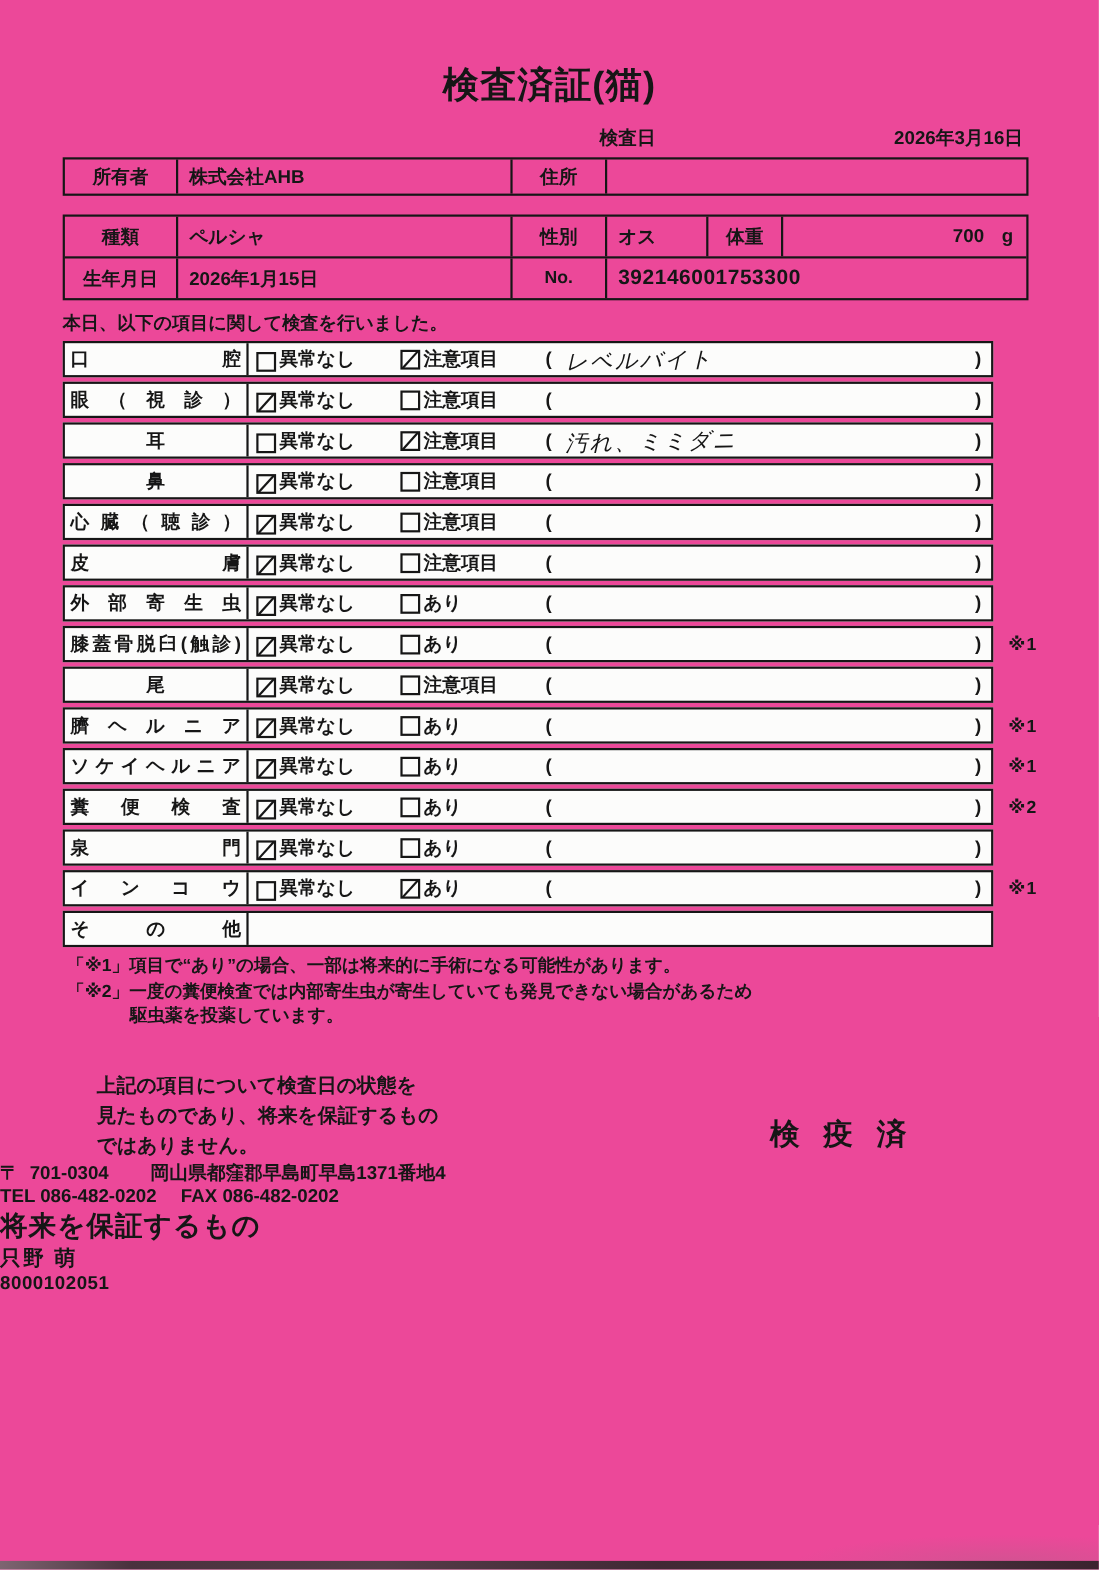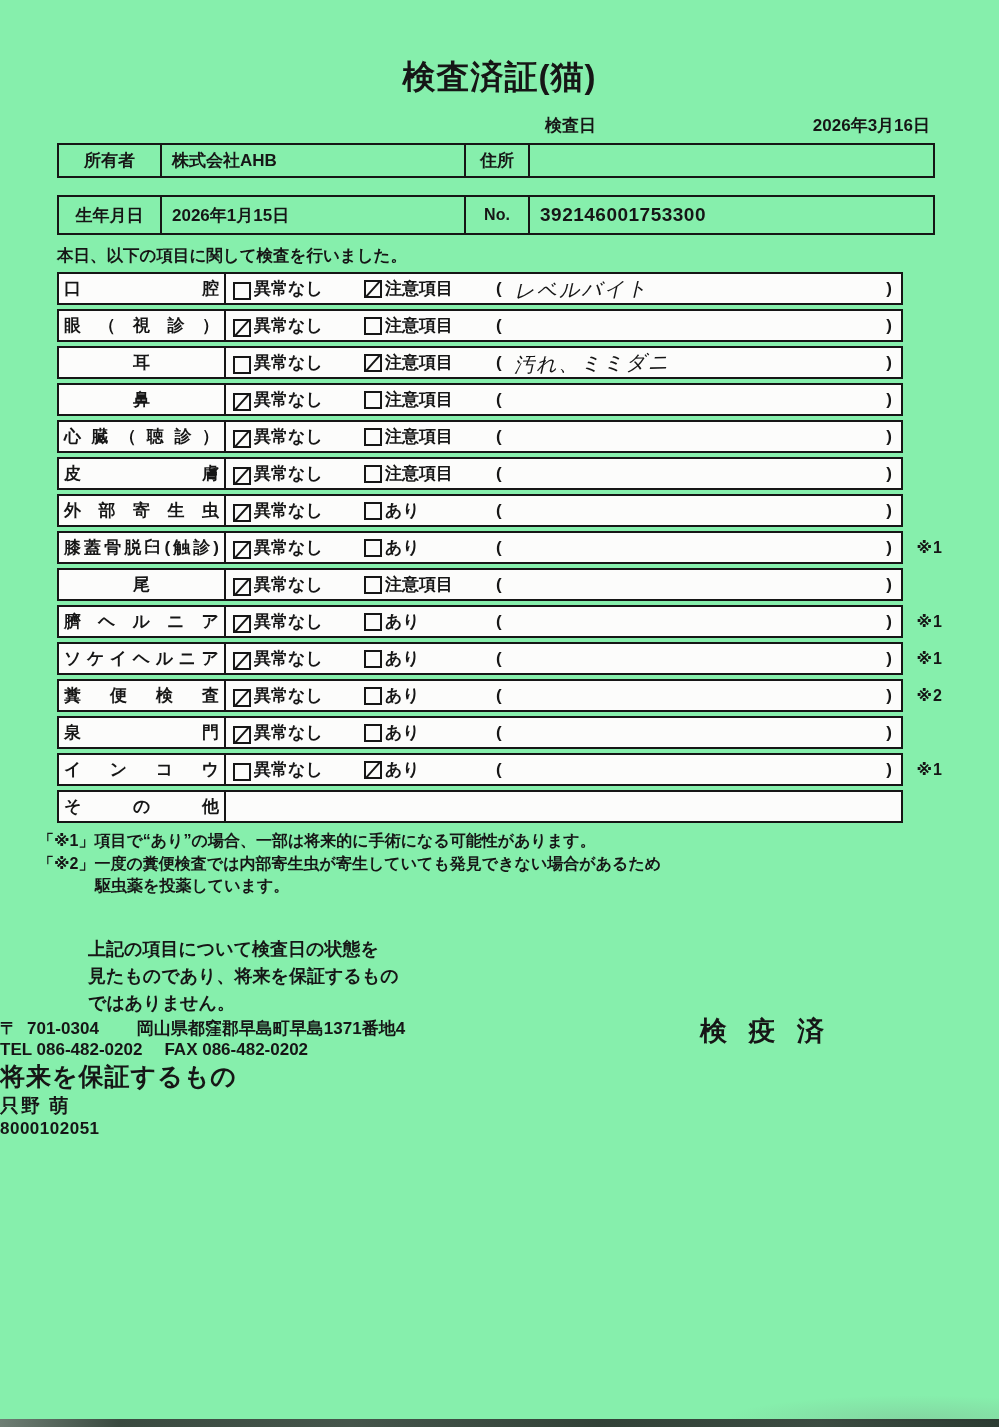--- a/index.html
+++ b/index.html
@@ -1,20 +1,20 @@
 <!DOCTYPE html>
 <html lang="ja"><head>
 <meta charset="utf-8">
 <style>
   html,body{margin:0;padding:0;background:#e8e8e8;}
   .page{
     position:relative;
     width:999px;height:1427px;
     margin:0 auto;
-    background:#86efac;
+    background:#ec4899;
     font-family:"Liberation Sans","DejaVu Sans",sans-serif;
     color:#161616;
     overflow:hidden;
   }
   
   .title{
     margin:0;padding-top:55px;
     text-align:center;
     font-size:33px;font-weight:700;letter-spacing:1px;
   }
@@ -28,21 +28,21 @@
   .hdr-row{display:flex;align-items:stretch;}
   .hdr-row + .hdr-row{border-top:2px solid #161616;}
   .owner-table .hdr-row{height:31px;}
   .pet-table .hdr-row{height:36px;}
   .cell{display:flex;align-items:center;box-sizing:border-box;font-size:17px;font-weight:600;}
   .cell.label{justify-content:center;}
   .cell.value{padding-left:10px;}
   .bordered-r{border-right:2px solid #161616;}
   .w-label{width:103px;flex:none;}
   .w-value1{width:304px;flex:none;}
-  .w-label2{width:64px;flex:none;}
+  .w-label2{width:86px;flex:none;}
   .w-sex{width:92px;flex:none;}
   .w-weight{width:68px;flex:none;}
   .flexcell{flex:1;}
   .weight-value{justify-content:flex-end;gap:16px;padding-right:12px;}
   .no-label{font-size:16px;}
   .no-value{font-size:19px;letter-spacing:.5px;}
   .char-justify{display:flex;justify-content:space-between;align-items:center;padding:0 6px;}
   
   .intro{margin:10px 0 5px 57px;font-size:16.5px;font-weight:700;}
   
@@ -90,21 +90,21 @@
     font-size:20px;
     letter-spacing:2px;
     transform:rotate(-1.2deg) translateY(-1px);
     font-weight:500;
   }
   .row-mark{
     position:absolute;right:-42px;top:5px;
     font-size:16px;font-weight:700;letter-spacing:1px;
   }
   
-  .footnotes{margin:7px 0 0 38px;font-size:16px;font-weight:700;line-height:1.42;}
+  .footnotes{margin:7px 0 0 61px;font-size:16px;font-weight:700;line-height:1.42;}
   .footnotes p{margin:0;}
   .footnotes p.indent{padding-left:57px;}
   
   .disclaimer{margin:38px 0 0 88px;font-size:18px;font-weight:700;line-height:1.5;}
   .disclaimer p{margin:0;}
   .stamp{
     position:absolute;left:700px;top:1013px;
     font-size:27px;font-weight:600;letter-spacing:7px;white-space:nowrap;
   }
   
@@ -142,20 +142,31 @@
 
   <div class="hdr-table owner-table">
     <div class="hdr-row">
       <div class="cell label w-label bordered-r">所有者</div>
       <div class="cell value w-value1 bordered-r">株式会社AHB</div>
       <div class="cell label w-label2 bordered-r">住所</div>
     </div>
   </div>
 
   <div class="hdr-table pet-table">
+    <div class="hdr-row">
+      <div class="cell label w-label bordered-r">種類</div>
+      <div class="cell value w-value1 bordered-r">ペルシャ</div>
+      <div class="cell label w-label2 bordered-r">性別</div>
+      <div class="cell value w-sex bordered-r">オス</div>
+      <div class="cell label w-weight bordered-r">体重</div>
+      <div class="cell weight-value flexcell">
+        <span>700</span>
+        <span class="weight-unit">g</span>
+      </div>
+    </div>
     <div class="hdr-row">
       <div class="cell label w-label bordered-r char-justify">
           <span>生</span>
           <span>年</span>
           <span>月</span>
           <span>日</span>
         </div>
       <div class="cell value w-value1 bordered-r">2026年1月15日</div>
       <div class="cell label w-label2 bordered-r no-label">No.</div>
       <div class="cell value flexcell no-value">392146001753300</div>

